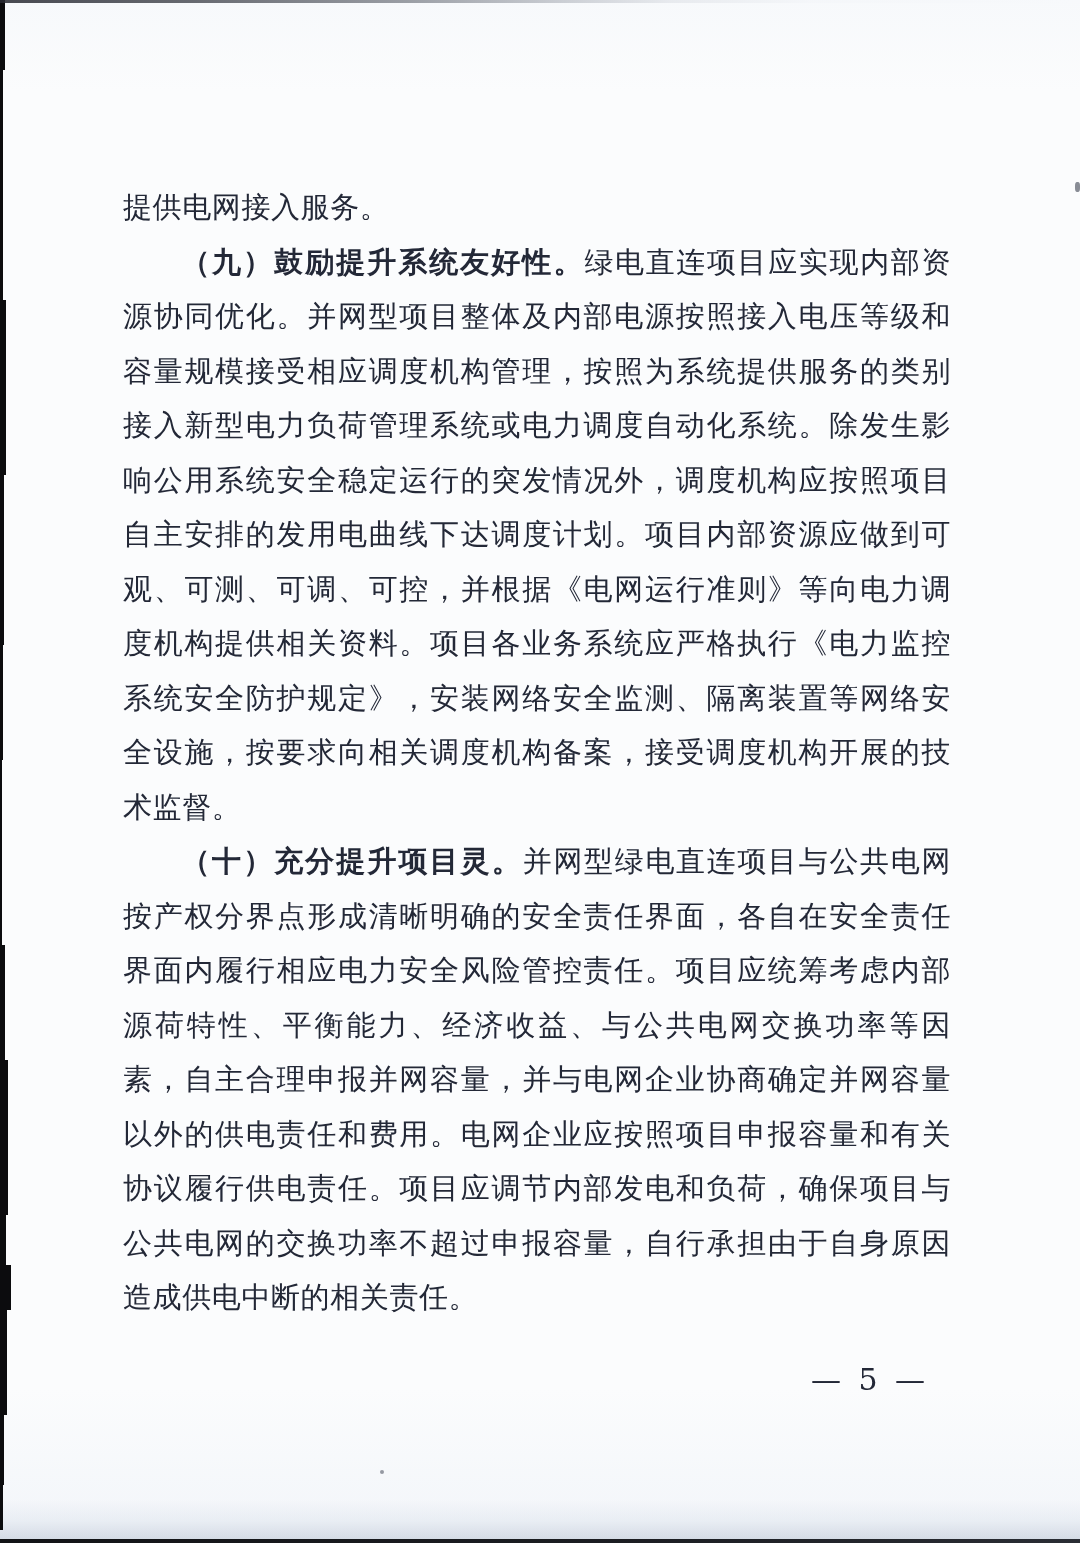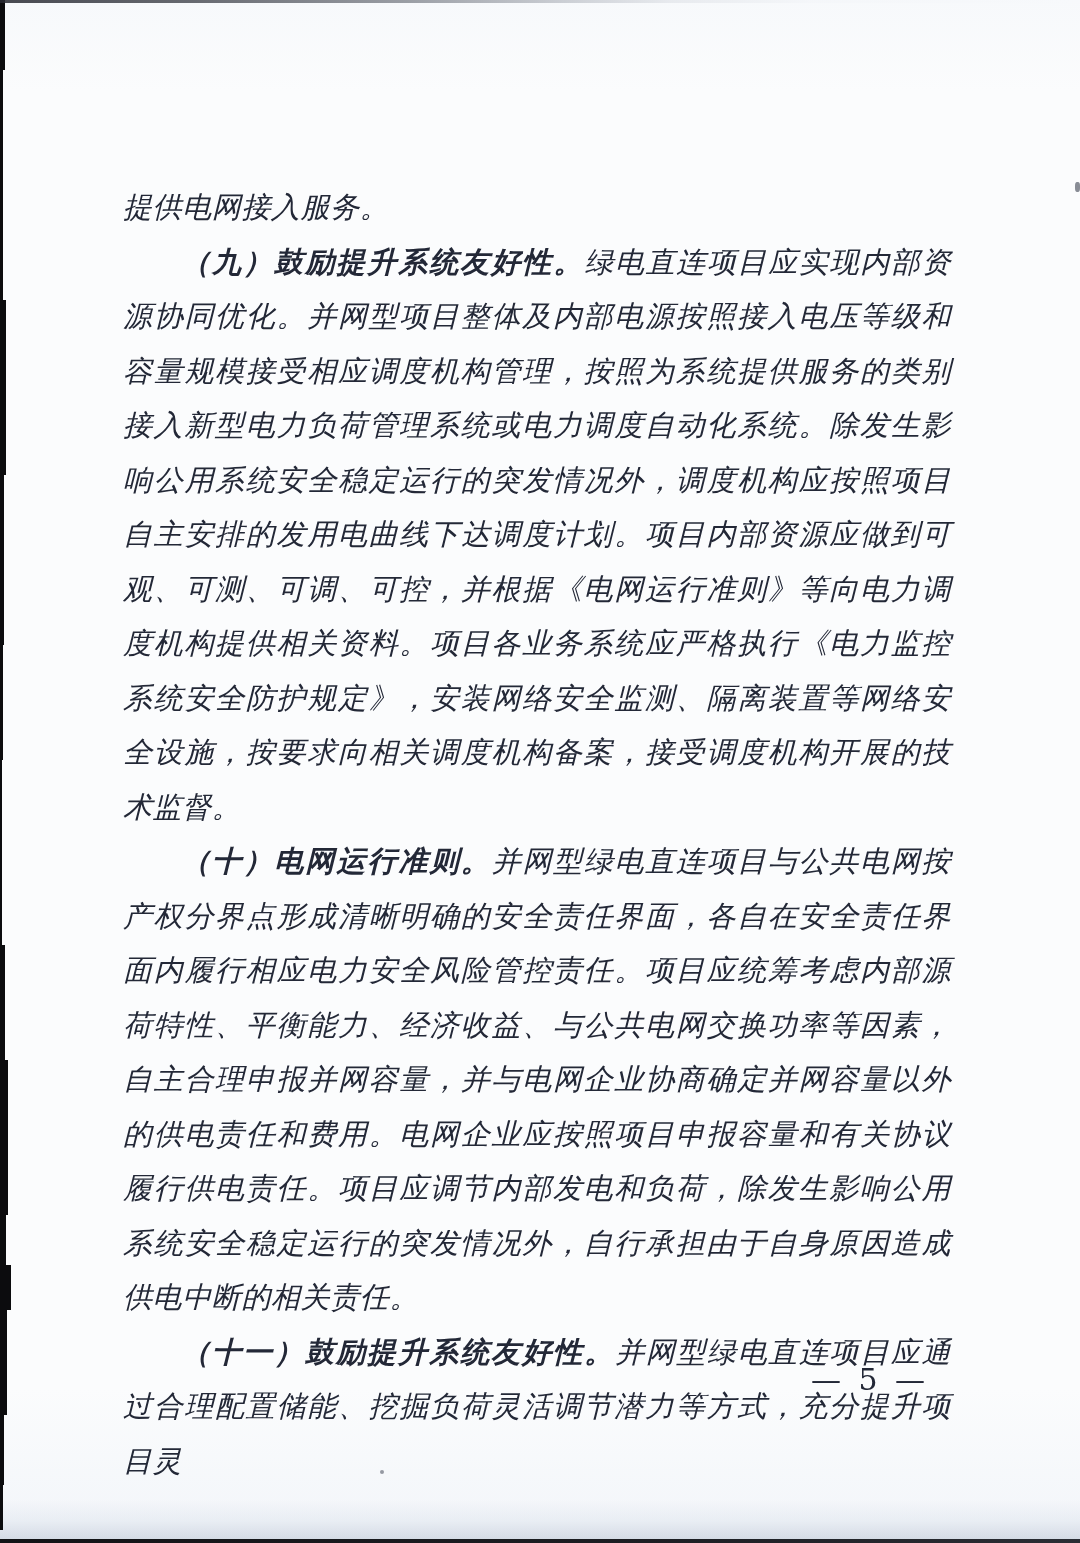--- a/index.html
+++ b/index.html
@@ -95,21 +95,20 @@
     left: 123px;
     top: 180px;
     width: 828px;
     color: #232837;
     font-size: 29px;
     line-height: 54.5px;
     letter-spacing: 0.6px;
     text-align: justify;
     text-justify: inter-character;
     z-index: 2;
-    font-style: italic;
   }
   .para {
     margin: 0;
     text-indent: 2em;
   }
   .para.continuation {
     text-indent: 0;
   }
   .para .lead {
     font-weight: 700;
@@ -152,20 +151,19 @@
   <div class="edge-bottom-line"></div>
   <div class="speck-a"></div>
   <div class="speck-b"></div>
 
   <div class="content">
 
     <p class="para continuation"><span>提供电网接入服务。</span></p>
 
     <p class="para"><span class="lead">（九）鼓励提升系统友好性。</span><span>绿电直连项目应实现内部资源协同优化。并网型项目整体及内部电源按照接入电压等级和容量规模接受相应调度机构管理，按照为系统提供服务的类别接入新型电力负荷管理系统或电力调度自动化系统。除发生影响公用系统安全稳定运行的突发情况外，调度机构应按照项目自主安排的发用电曲线下达调度计划。项目内部资源应做到可观、可测、可调、可控，并根据《电网运行准则》等向电力调度机构提供相关资料。项目各业务系统应严格执行《电力监控系统安全防护规定》，安装网络安全监测、隔离装置等网络安全设施，按要求向相关调度机构备案，接受调度机构开展的技术监督。</span></p>
 
-    <p class="para"><span class="lead">（十）电网运行准则。</span><span>并网型绿电直连项目与公共电网按产权分界点形成清晰明确的安全责任界面，各自在安全责任界面内履行相应电力安全风险管控责任。项目应统筹考虑内部源荷特性、平衡能力、经济收益、与公共电网交换功率等因素，自主合理申报并网容量，并与电网企业协商确定并网容量以外的供电责任和费用。电网企业应按照项目申报容量和有关协议履行供电责任。项目应调节内部发电和负荷，除发生影响公用系统安全稳定运行的突发情况外，自行承担由于自身原因造成供电中断的相关责任。</span></p>
+    <p class="para"><span class="lead">（十）充分提升项目灵。</span><span>并网型绿电直连项目与公共电网按产权分界点形成清晰明确的安全责任界面，各自在安全责任界面内履行相应电力安全风险管控责任。项目应统筹考虑内部源荷特性、平衡能力、经济收益、与公共电网交换功率等因素，自主合理申报并网容量，并与电网企业协商确定并网容量以外的供电责任和费用。电网企业应按照项目申报容量和有关协议履行供电责任。项目应调节内部发电和负荷，确保项目与公共电网的交换功率不超过申报容量，自行承担由于自身原因造成供电中断的相关责任。</span></p>
 
-    <p class="para"><span class="lead">（十一）鼓励提升系统友好性。</span><span>并网型绿电直连项目应通过合理配置储能、挖掘负荷灵活调节潜力等方式，充分提升项目灵</span></p>
   </div>
 
   <div class="page-number">— 5 —</div>
 
 </div>
 
 </body></html>

